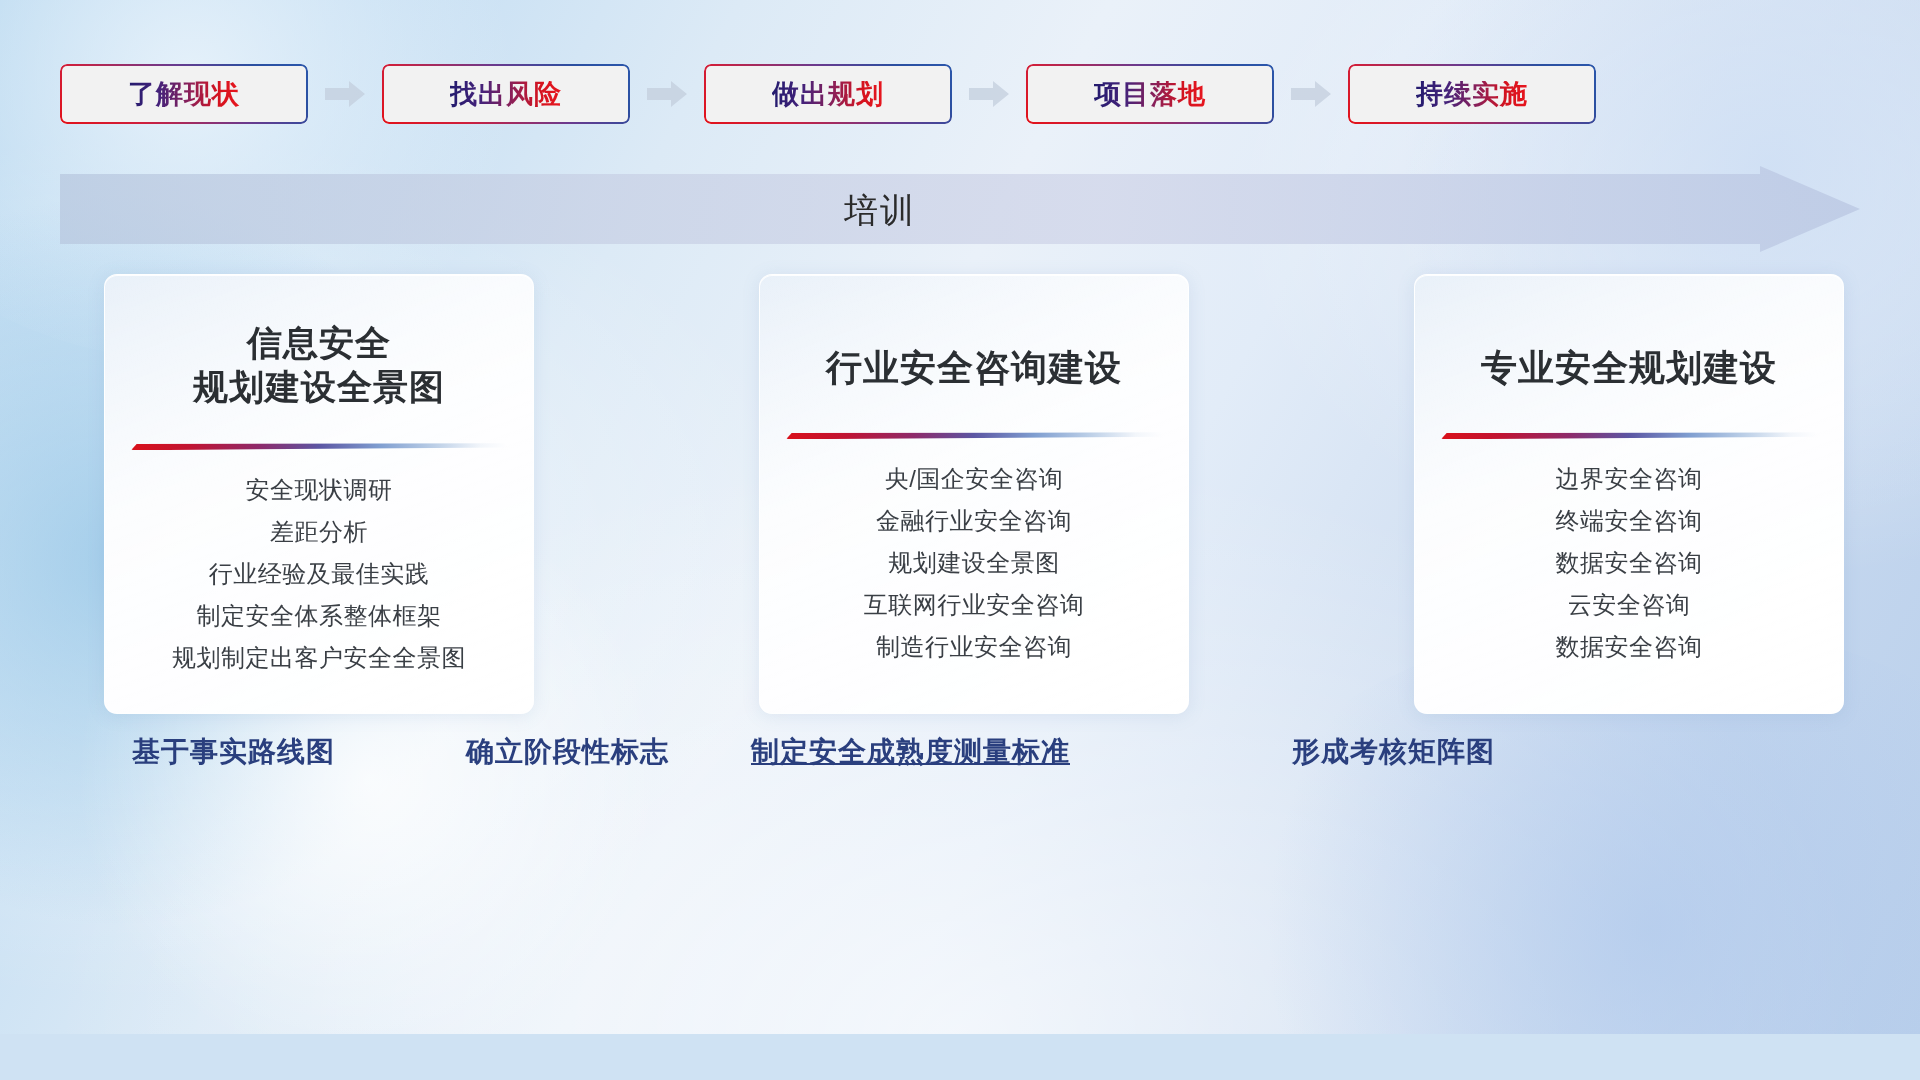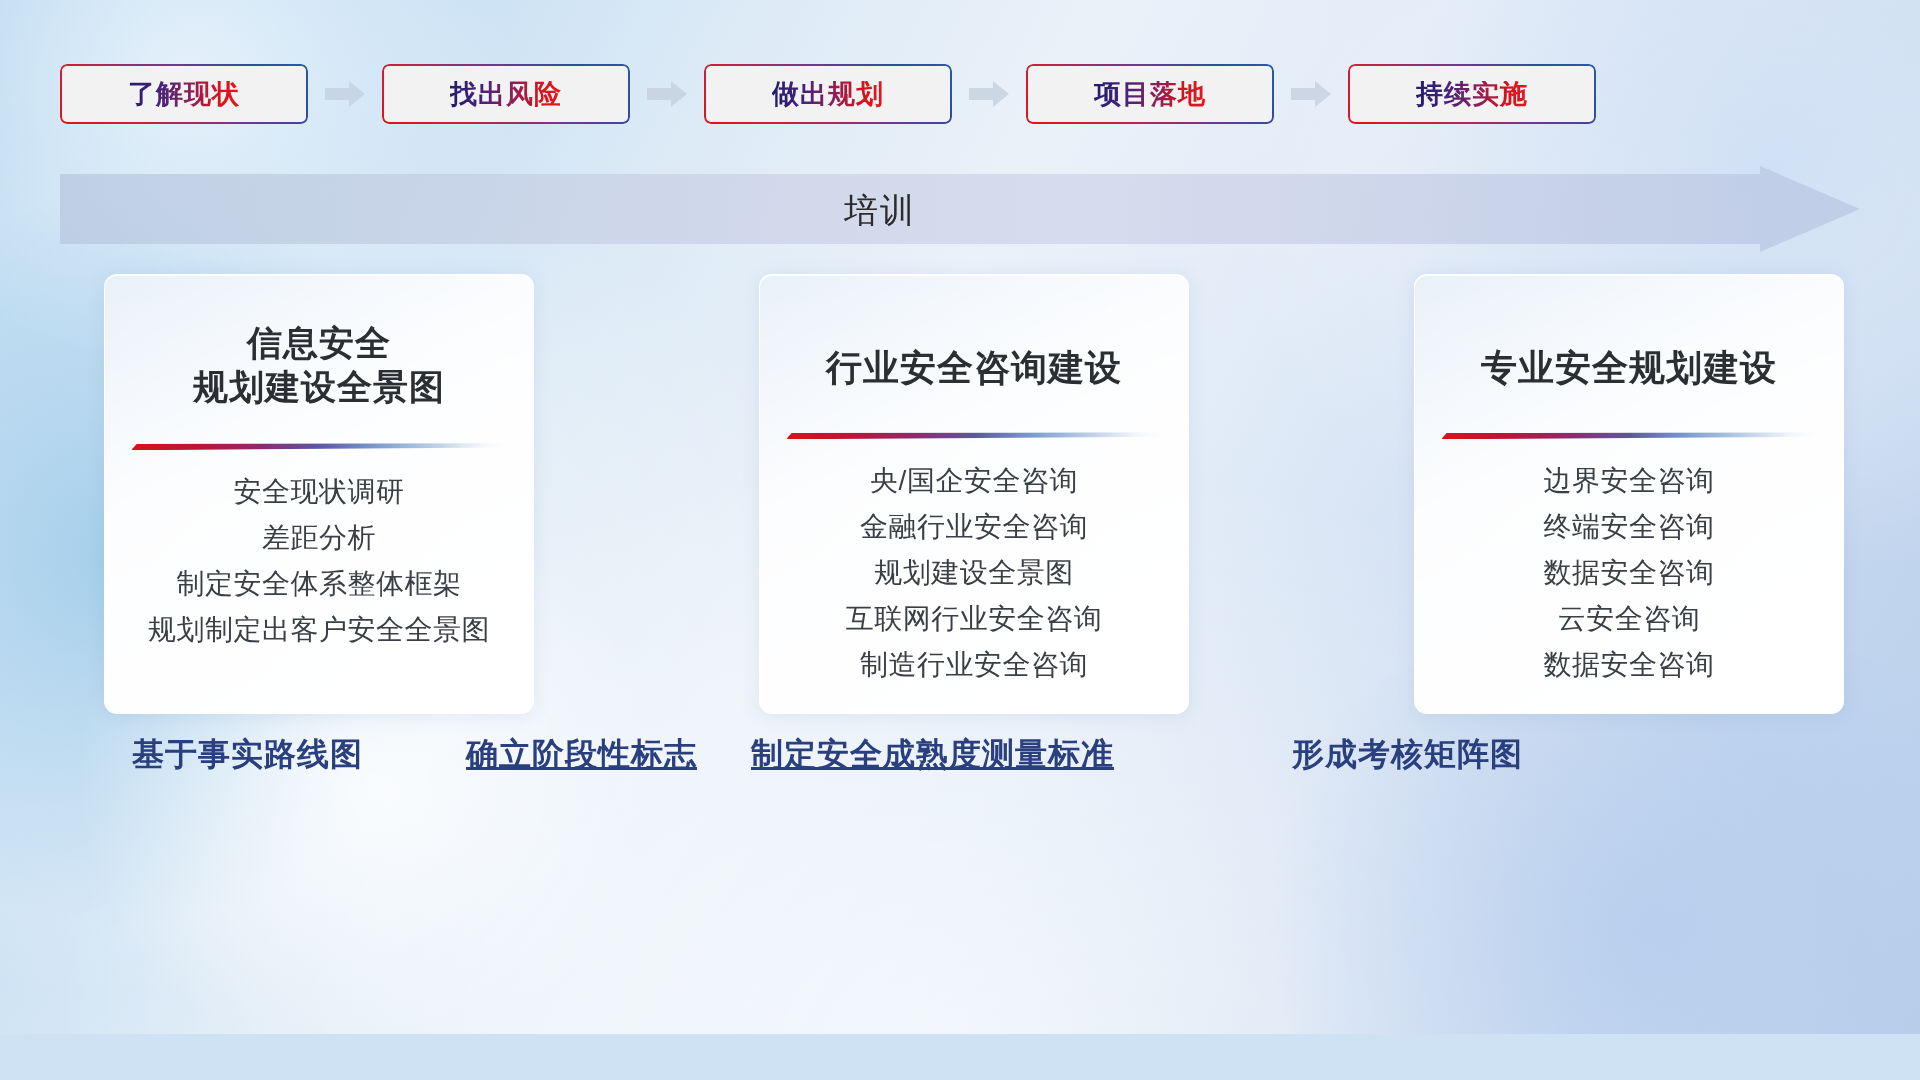--- a/index.html
+++ b/index.html
@@ -181,21 +181,21 @@
         rgba(208,222,238,0) 100%);
     clip-path: polygon(2% 100%, 0% 100%, 1.5% 10%, 100% 0%, 100% 62%);
     border-radius: 2px;
   }
 
   .card-list {
     margin-top: 28px;
     text-align: center;
   }
   .card-list-item {
-    font-size: 28px;
+    font-size: 24px;
     color: #3a3f45;
     line-height: 1;
     margin-bottom: 18px;
     letter-spacing: 0.5px;
     white-space: nowrap;
   }
   .card-list-item:last-child { margin-bottom: 0; text-align: center; }
 
   
   .card-1 .card-title { margin-top: 2px; }
@@ -207,29 +207,29 @@
   #captions {
     position: absolute;
     left: 0;
     top: 738px;
     width: 1920px;
     height: 40px;
   }
   .caption {
     position: absolute;
     top: 0;
-    font-size: 32px;
+    font-size: 28px;
     font-weight: 700;
     color: #2a3f7e;
     letter-spacing: 1px;
     white-space: nowrap;
     line-height: 1;
   }
   .cap-0 { left: 132px;  }
-  .cap-1 { left: 466px; text-decoration: underline;  }
+  .cap-1 { left: 466px;  }
   .cap-2 { left: 751px; text-decoration: underline;  }
   .cap-3 { left: 1292px; }
 </style>
 </head>
 <body>
 
 <div id="stage">
 
   <div class="bloom bloom-e"></div>
   <div class="bloom bloom-a"></div>
@@ -291,20 +291,21 @@
   <div id="cards">
 
     <div class="card card-1">
 
       <div class="card-title two-line">信息安全
 规划建设全景图</div>
       <div class="card-divider"></div>
       <div class="card-list">
         <div class="card-list-item">安全现状调研</div>
         <div class="card-list-item">差距分析</div>
+        <div class="card-list-item">行业经验及最佳实践</div>
         <div class="card-list-item">制定安全体系整体框架</div>
         <div class="card-list-item">规划制定出客户安全全景图</div>
       </div>
     </div>
 
     <div class="card card-2">
 
       <div class="card-title">行业安全咨询建设</div>
       <div class="card-divider"></div>
       <div class="card-list">

